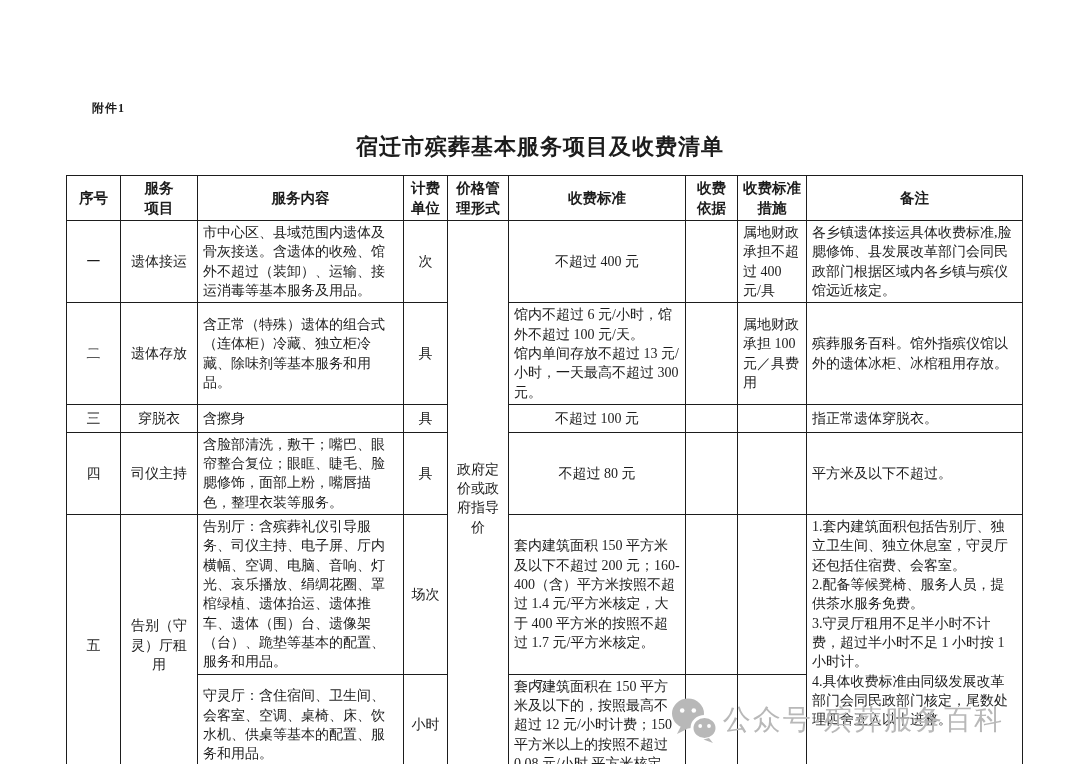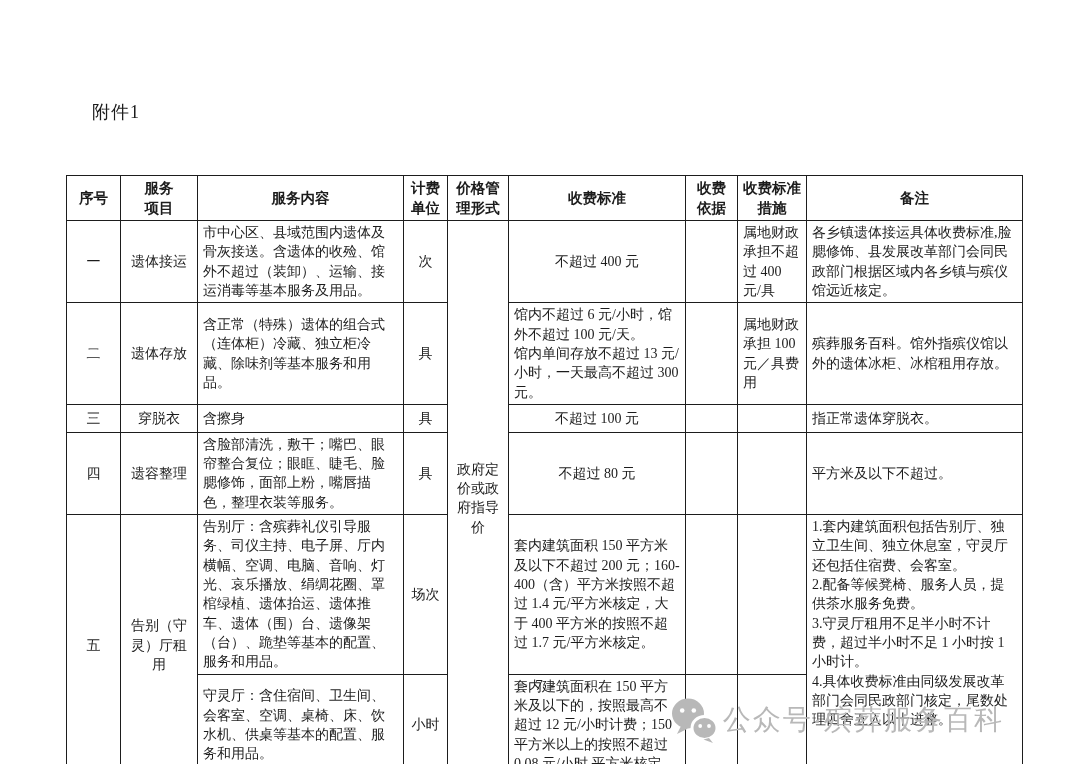--- a/index.html
+++ b/index.html
@@ -10,22 +10,22 @@
     height: 764px;
     background: #ffffff;
     font-family: "Liberation Serif", "DejaVu Serif", serif;
     color: #1c1c1c;
     overflow: hidden;
   }
   .attachment {
     position: absolute;
     left: 92px;
     top: 100px;
-    font-size: 18px;
-    font-weight: normal;
+    font-size: 12px;
+    font-weight: bold;
     letter-spacing: 1px;
   }
   .title {
     position: absolute;
     top: 132px;
     left: 0;
     width: 100%;
     text-align: center;
     font-size: 22px;
     font-weight: bold;
@@ -88,20 +88,21 @@
   }
   .watermark .wm-icon { flex: 0 0 auto; }
 </style>
 </head>
 <body>
 
 <div class="page">
 
   <div class="attachment">附件1</div>
 
+  <div class="title">宿迁市殡葬基本服务项目及收费清单</div>
 
   <table class="fee-table">
     <colgroup>
       <col style="width:54px">
         <col style="width:77px">
         <col style="width:206px">
       <col style="width:44px">
         <col style="width:61px">
         <col style="width:177px">
       <col style="width:52px">
@@ -154,21 +155,21 @@
         <td class="c">穿脱衣</td>
         <td>含擦身</td>
         <td class="c">具</td>
         <td class="c">不超过 100 元</td>
         <td></td>
         <td></td>
         <td>指正常遗体穿脱衣。</td>
       </tr>
       <tr class="r4">
         <td class="c">四</td>
-        <td class="c">遗容整理</td>
+        <td class="c">司仪主持</td>
         <td>含脸部清洗，敷干；嘴巴、眼帘整合复位；眼眶、睫毛、脸腮修饰，面部上粉，嘴唇描色，整理衣装等服务。</td>
         <td class="c">具</td>
         <td class="c">不超过 80 元</td>
         <td></td>
         <td></td>
         <td>平方米及以下不超过。</td>
       </tr>
       <tr class="r5a">
         <td class="c" rowspan="2">五</td>
         <td class="c" rowspan="2">告别（守灵）厅租用</td>

